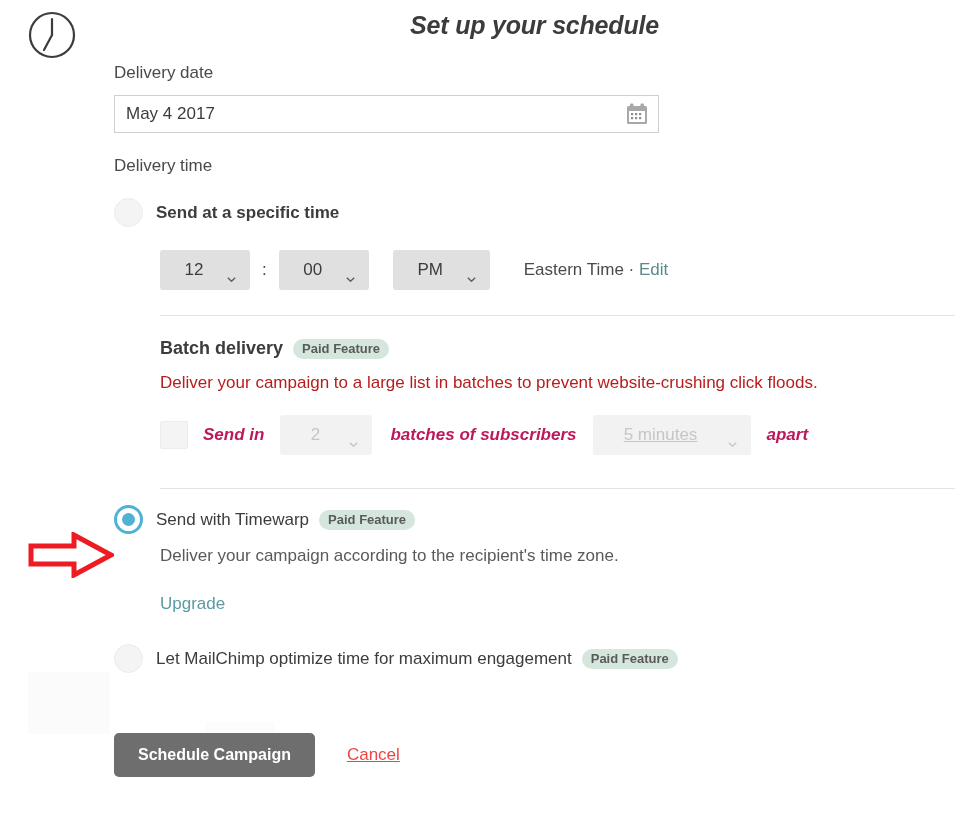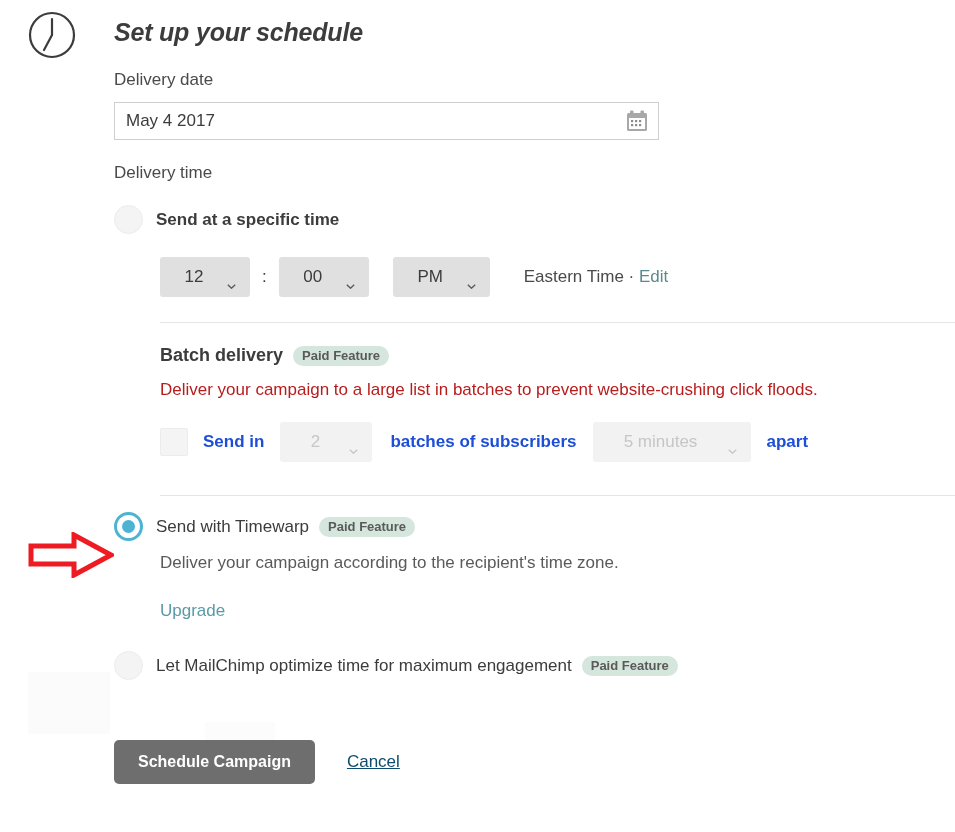--- a/index.html
+++ b/index.html
@@ -37,22 +37,23 @@
     top: 0;
     width: 841px;
   }
 
   .page-title {
     font-size: 25px;
     font-weight: bold;
     font-style: italic;
     color: #3c3c3c;
     letter-spacing: -0.2px;
-    margin: 17px 0 0 0;
+    margin: 10px 0 0 0;
     line-height: 1.2;
+    text-align: center;
   }
 
   .field-label {
     font-size: 17px;
     color: #4a4a4a;
     margin-top: 23px;
   }
 
   
   .date-field {
@@ -219,29 +220,30 @@
     height: 28px;
     background: #f4f4f4;
     border: 1px solid #ececec;
     border-radius: 2px;
     box-sizing: border-box;
     flex: 0 0 auto;
   }
   .batch-text {
     font-size: 17px;
     font-weight: bold;
-    color: #1d4ed8;
+    color: #be185d;
     white-space: nowrap;
+    font-style: italic;
   }
   .sel.disabled {
     background: #f2f2f2;
     color: #c6c6c6;
   }
   .sel-batches { width: 92px; }
-  .sel-interval { width: 158px; }
+  .sel-interval { width: 158px; text-decoration: underline; }
   .tw-desc {
     font-size: 17px;
     color: #5a5a5a;
     margin-top: 12px;
     margin-left: 46px;
   }
   .upgrade-link {
     display: inline-block;
     margin-top: 28px;
     margin-left: 46px;
@@ -263,21 +265,21 @@
     font-weight: bold;
     border: 0;
     border-radius: 5px;
     padding: 13px 24px;
     cursor: pointer;
     font-family: "Liberation Sans", sans-serif;
   }
   .btn-cancel {
     margin-left: 32px;
     font-size: 17px;
-    color: #0c4a6e;
+    color: #ef4444;
     text-decoration: underline;
     cursor: pointer;
   }
 
   
   .arrow-anno {
     position: absolute;
     left: 28px;
     top: 532px;
     width: 86px;

